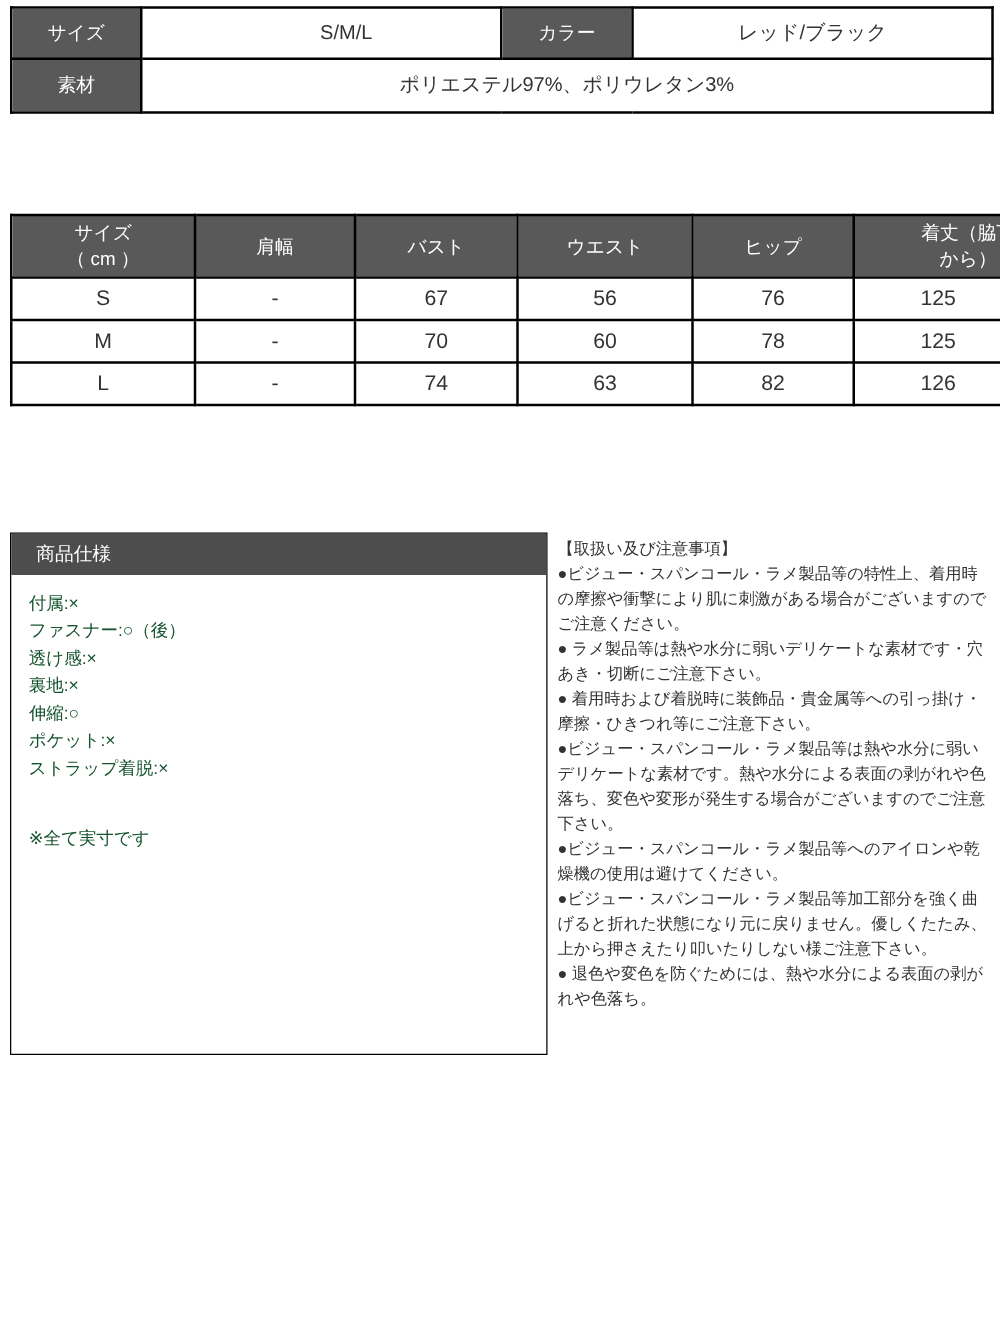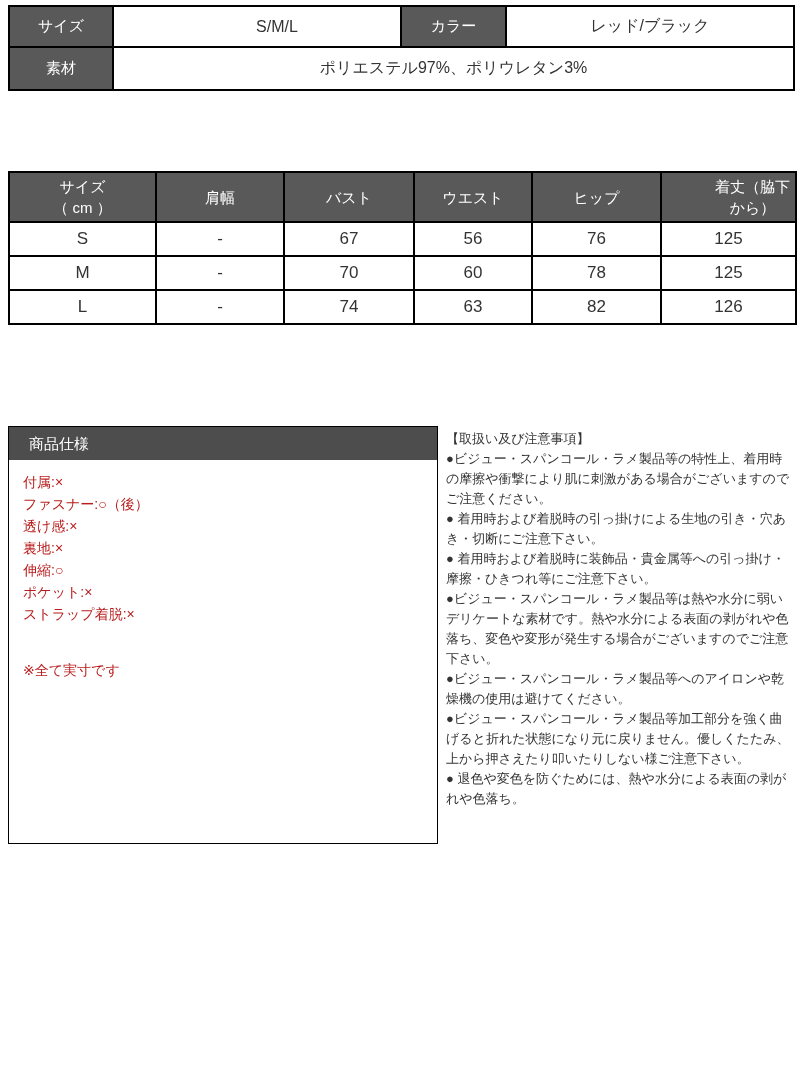--- a/index.html
+++ b/index.html
@@ -46,21 +46,21 @@
   .size-table td {
     font-size: 17px;
     text-align: center;
     vertical-align: middle;
     height: 34px;
     background: #ffffff;
   }
   .s1 { width: 147px; }
   .s2 { width: 128px; }
   .s3 { width: 130px; }
-  .s4 { width: 118px; }
+  .s4 { width: 140px; }
   .s5 { width: 129px; }
   .s6 { width: 135px; padding-left: 48px; }
 
   
   .bottom {
     margin-top: 101px;
     display: flex;
     align-items: flex-start;
   }
   .spec-box {
@@ -75,21 +75,21 @@
     background: #4d4d4d;
     color: #ffffff;
     font-size: 15px;
     line-height: 33px;
     padding-left: 20px;
   }
   .spec-body {
     padding: 11px 14px 0 14px;
     font-size: 14px;
     line-height: 22px;
-    color: #b91c1c;
+    color: #14532d;
   }
   .spec-note { margin-top: 34px; }
 
   .care {
     width: 350px;
     margin-left: 8px;
     padding-top: 3px;
     font-size: 13px;
     line-height: 20px;
     color: #333333;
@@ -168,21 +168,21 @@
         <div class="spec-item">伸縮:○</div>
         <div class="spec-item">ポケット:×</div>
         <div class="spec-item">ストラップ着脱:×</div>
         <div class="spec-note">※全て実寸です</div>
       </div>
     </div>
 
     <div class="care">
       <div>【取扱い及び注意事項】</div>
       <div>●ビジュー・スパンコール・ラメ製品等の特性上、着用時の摩擦や衝撃により肌に刺激がある場合がございますのでご注意ください。</div>
-      <div>● 着用時および着脱時の引っ掛けによる生地の引き・穴あき・切断にご注意下さい。</div>
+      <div>● ラメ製品等は熱や水分に弱いデリケートな素材です・穴あき・切断にご注意下さい。</div>
       <div>● 着用時および着脱時に装飾品・貴金属等への引っ掛け・摩擦・ひきつれ等にご注意下さい。</div>
       <div>●ビジュー・スパンコール・ラメ製品等は熱や水分に弱いデリケートな素材です。熱や水分による表面の剥がれや色落ち、変色や変形が発生する場合がございますのでご注意下さい。</div>
       <div>●ビジュー・スパンコール・ラメ製品等へのアイロンや乾燥機の使用は避けてください。</div>
       <div>●ビジュー・スパンコール・ラメ製品等加工部分を強く曲げると折れた状態になり元に戻りません。優しくたたみ、上から押さえたり叩いたりしない様ご注意下さい。</div>
       <div>● 退色や変色を防ぐためには、熱や水分による表面の剥がれや色落ち。</div>
     </div>
 
   </div>
 </div>
 

